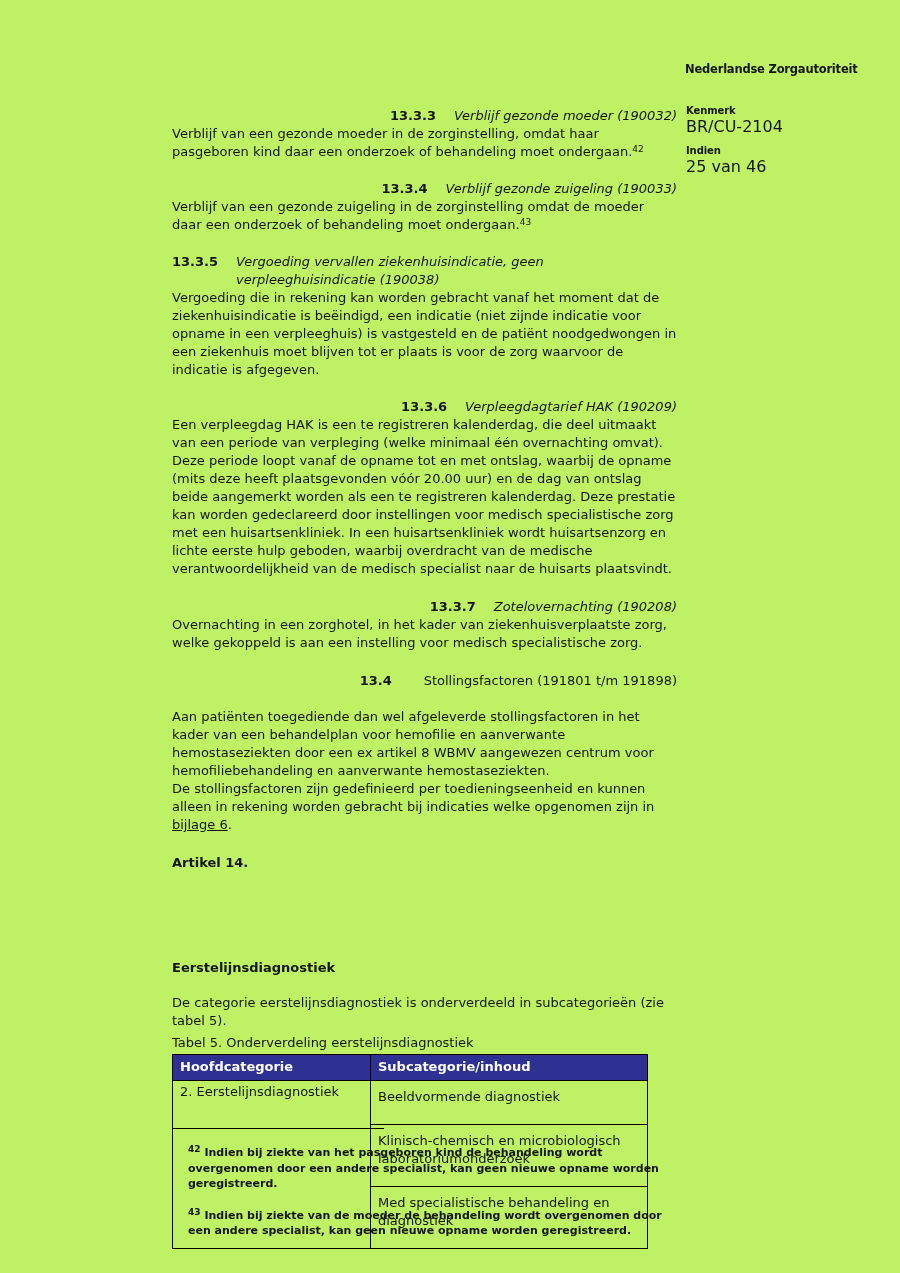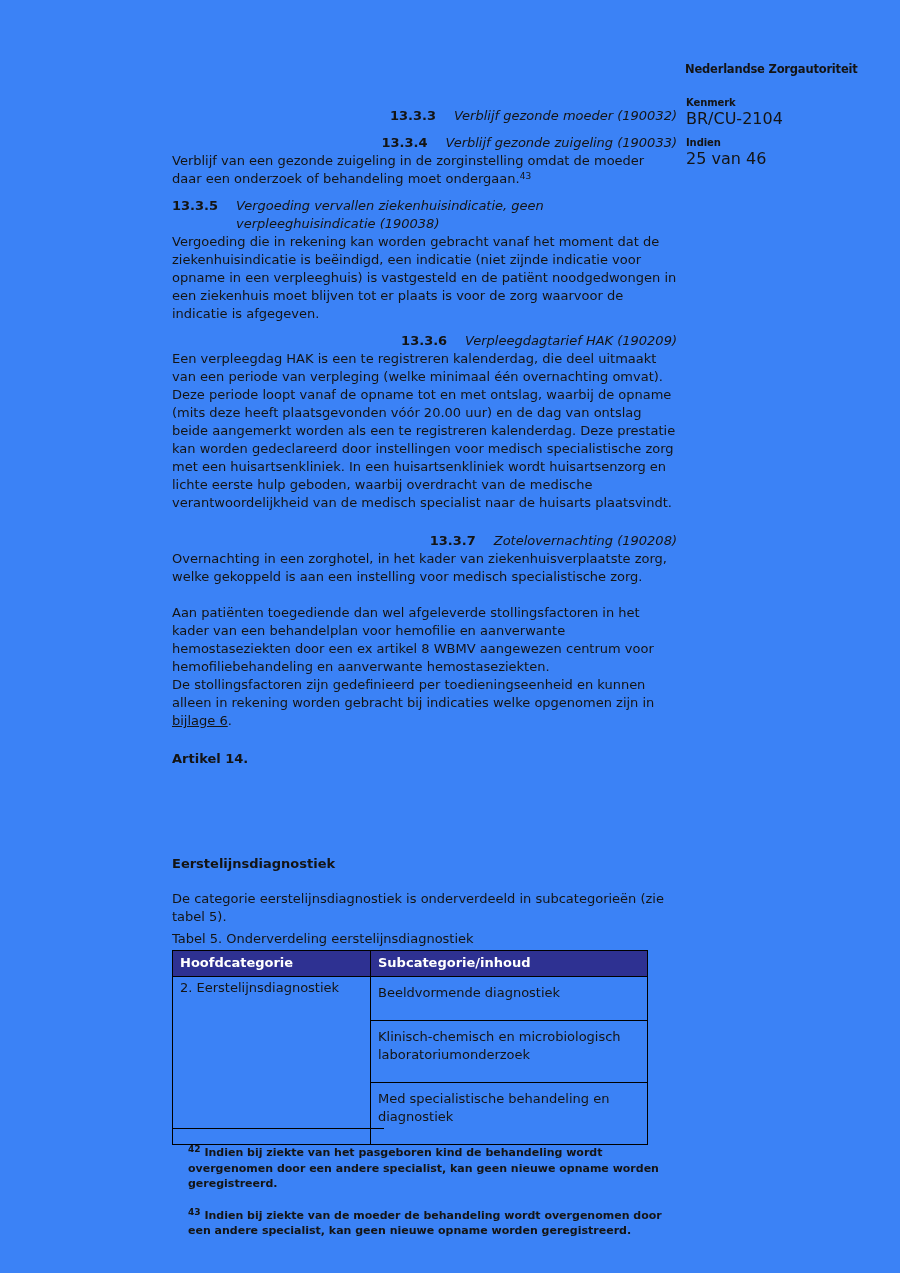--- a/index.html
+++ b/index.html
@@ -1,41 +1,41 @@
 <!DOCTYPE html>
 <html><head>
 <meta charset="utf-8">
 <style>
   html, body { margin: 0; padding: 0; background: #e8e8e8; }
   .page {
     position: relative;
     width: 900px;
     height: 1273px;
-    background: #3b82f6;
+    background: #bef264;
     font-family: "DejaVu Sans", "Liberation Sans", sans-serif;
     color: #141414;
     overflow: hidden;
   }
 
   
   .brand {
     position: absolute;
     left: 685px;
     top: 62px;
     font-size: 11.5px;
     font-weight: bold;
     letter-spacing: -0.2px;
     white-space: nowrap;
   }
 
   
   .meta {
     position: absolute;
     left: 686px;
-    top: 97px;
+    top: 105px;
     width: 150px;
   }
   .meta .label {
     font-size: 10px;
     font-weight: bold;
     letter-spacing: -0.1px;
   }
   .meta .value {
     font-size: 16px;
     margin-top: 1px;
@@ -48,21 +48,21 @@
     left: 172px;
     top: 107px;
     width: 505px;
     font-size: 13px;
     line-height: 18px;
   }
   .sec-head { display: flex; margin: 0; justify-content: flex-end; }
   .sec-head .num { width: 64px; flex: 0 0 64px; font-weight: bold; }
   .sec-head .title { font-style: italic; }
   .sec-head .title.plain { font-style: normal; }
-  .sec-head.mt { margin-top: 9px; }
+  .sec-head.mt { margin-top: 19px; }
   .sec-head.mt20 { margin-top: 20px; }
   .content p { margin: 0; }
   .content p.gap { margin-top: 18px; }
   sup.fnref {
     font-size: 9px;
     line-height: 0;
     vertical-align: 4px;
   }
   .art-head { display: flex; margin-top: 20px; font-weight: bold; flex-direction: column; }
   .art-head .num { width: 105px; flex: 0 0 105px; }
@@ -128,20 +128,21 @@
       <div class="value">25 van 46</div>
     </div>
   </div>
 
   <div class="content">
 
     <div class="sec-head">
       <span class="num">13.3.3</span>
       <span class="title">Verblijf gezonde moeder (190032)</span>
     </div>
+    <p><span>Verblijf van een gezonde moeder in de zorginstelling, omdat haar pasgeboren kind daar een onderzoek of behandeling moet ondergaan.</span><sup class="fnref">42</sup></p>
 
     <div class="sec-head mt">
       <span class="num">13.3.4</span>
       <span class="title">Verblijf gezonde zuigeling (190033)</span>
     </div>
     <p><span>Verblijf van een gezonde zuigeling in de zorginstelling omdat de moeder daar een onderzoek of behandeling moet ondergaan.</span><sup class="fnref">43</sup></p>
 
     <div class="sec-head mt">
       <span class="num">13.3.5</span>
       <span class="title">Vergoeding vervallen ziekenhuisindicatie, geen verpleeghuisindicatie (190038)</span>
@@ -153,20 +154,24 @@
       <span class="title">Verpleegdagtarief HAK (190209)</span>
     </div>
     <p>Een verpleegdag HAK is een te registreren kalenderdag, die deel uitmaakt van een periode van verpleging (welke minimaal één overnachting omvat). Deze periode loopt vanaf de opname tot en met ontslag, waarbij de opname (mits deze heeft plaatsgevonden vóór 20.00 uur) en de dag van ontslag beide aangemerkt worden als een te registreren kalenderdag. Deze prestatie kan worden gedeclareerd door instellingen voor medisch specialistische zorg met een huisartsenkliniek. In een huisartsenkliniek wordt huisartsenzorg en lichte eerste hulp geboden, waarbij overdracht van de medische verantwoordelijkheid van de medisch specialist naar de huisarts plaatsvindt.</p>
 
     <div class="sec-head mt20">
       <span class="num">13.3.7</span>
       <span class="title">Zotelovernachting (190208)</span>
     </div>
     <p>Overnachting in een zorghotel, in het kader van ziekenhuisverplaatste zorg, welke gekoppeld is aan een instelling voor medisch specialistische zorg.</p>
 
+    <div class="sec-head mt20">
+      <span class="num">13.4</span>
+      <span class="title plain">Stollingsfactoren (191801 t/m 191898)</span>
+    </div>
     <p class="gap">Aan patiënten toegediende dan wel afgeleverde stollingsfactoren in het kader van een behandelplan voor hemofilie en aanverwante hemostaseziekten door een ex artikel 8 WBMV aangewezen centrum voor hemofiliebehandeling en aanverwante hemostaseziekten.</p>
     <p><span>De stollingsfactoren zijn gedefinieerd per toedieningseenheid en kunnen alleen in rekening worden gebracht bij indicaties welke opgenomen zijn in </span><span class="link">bijlage 6</span><span>.</span></p>
 
     <div class="art-head">
       <span class="num">Artikel 14.</span>
       <span>Eerstelijnsdiagnostiek</span>
     </div>
     <p class="art-body">De categorie eerstelijnsdiagnostiek is onderverdeeld in subcategorieën (zie tabel 5).</p>
 
     <div class="tbl-caption">Tabel 5. Onderverdeling eerstelijnsdiagnostiek</div>

